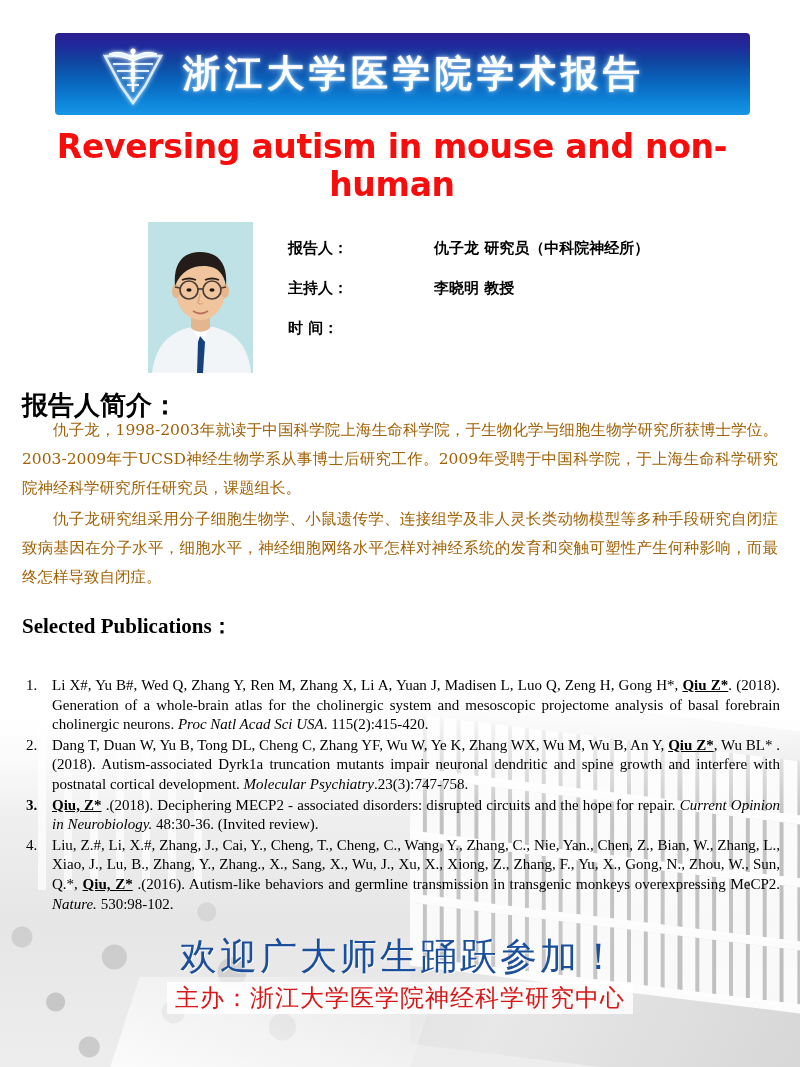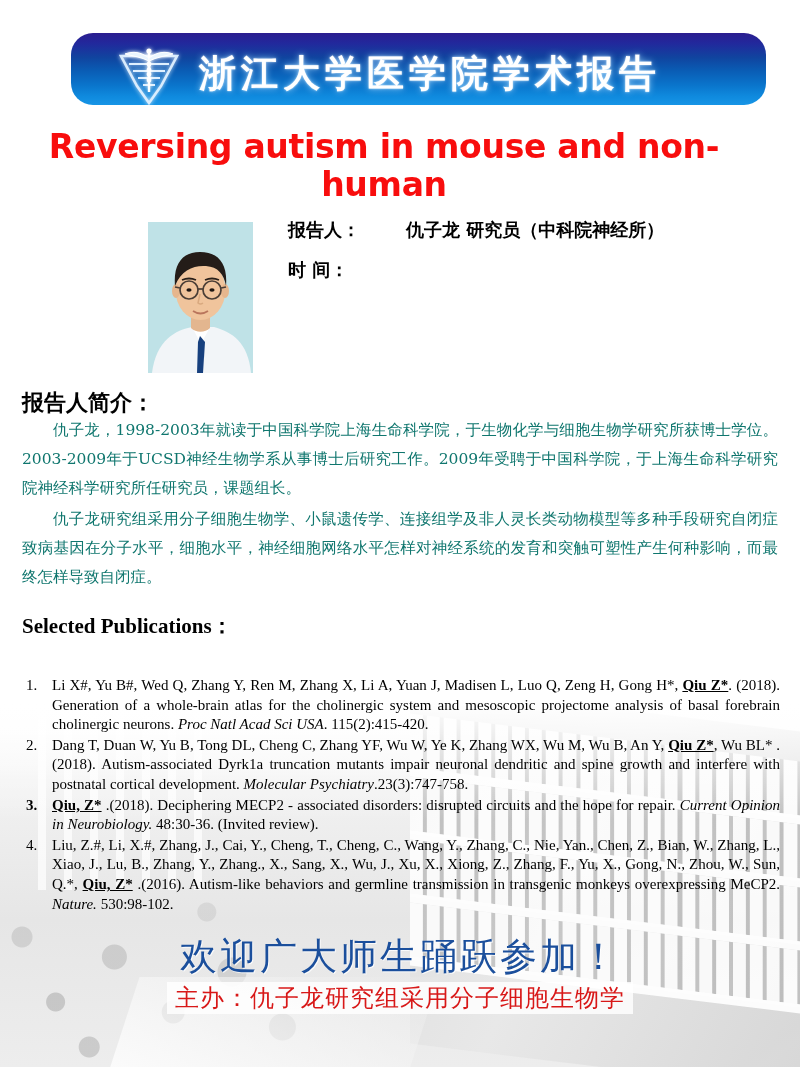--- a/index.html
+++ b/index.html
@@ -90,28 +90,27 @@
     position: absolute; left: 0; right: 0; top: 0; height: 120px;
     background: linear-gradient(to bottom, #ffffff 0%, rgba(255,255,255,0) 100%);
   }
 
   .page-content { position: relative; z-index: 2; }
 
   
   #banner {
     position: absolute;
     left: 55px; top: 33px;
-    width: 695px; height: 72px;
-    border-radius: 22px;
+    width: 695px; height: 82px;
+    border-radius: 4px;
     background: linear-gradient(to bottom,
         #2b1d8f 0%, #22289c 14%, #10449f 34%,
         #0a5cb4 52%, #0a74cb 72%, #0f8ade 88%, #1795e6 100%);
     overflow: hidden;
     z-index: 3;
-    margin-left: 16px;
   }
   #banner-logo {
     position: absolute;
     left: 42px; top: 7px;
     width: 72px; height: 70px;
   }
   #banner-title {
     position: absolute;
     left: 128px; top: 0;
     right: 20px; height: 82px;
@@ -122,21 +121,21 @@
     font-size: 37px;
     font-weight: bold;
     letter-spacing: 5px;
     text-shadow: 0 0 7px rgba(160,215,255,.95), 0 0 2px rgba(255,255,255,.9);
     white-space: nowrap;
   }
 
   
   #main-title {
     position: absolute;
-    left: 24px; top: 128px;
+    left: 32px; top: 128px;
     width: 720px;
     text-align: center;
     color: #f80d0d;
     font-family: "DejaVu Sans", "Liberation Sans", sans-serif;
     font-weight: bold;
     font-size: 33px;
     line-height: 38px;
     letter-spacing: -0.3px;
   }
 
@@ -152,50 +151,51 @@
   #portrait svg { display: block; width: 100%; height: 100%; }
 
   #info-block {
     position: absolute;
     left: 288px; top: 218px;
     width: 470px;
     z-index: 3;
   }
   .info-row {
     display: flex;
-    align-items: flex-start;
+    align-items: flex-end;
     height: 40px;
     font-family: "DejaVu Sans", "Liberation Sans", sans-serif;
-    font-size: 18px;
+    font-size: 15px;
     font-weight: bold;
     color: #000;
     white-space: nowrap;
+    gap: 28px;
   }
   .info-label { width: 118px; flex: 0 0 118px; }
   .info-value { flex: 1 1 auto; }
 
   
   .section-heading {
     font-family: "DejaVu Sans", "Liberation Sans", sans-serif;
     font-weight: bold;
-    font-size: 22px;
+    font-size: 26px;
     color: #000;
   }
   #bio-heading { position: absolute; left: 22px; top: 388px; z-index: 3; }
 
   #bio-body {
     position: absolute;
     left: 22px; top: 416px;
     width: 756px;
     z-index: 3;
     font-family: "DejaVu Serif", "Liberation Serif", serif;
     font-size: 15.5px;
     line-height: 29px;
     text-align: justify;
-    color: #0f766e;
+    color: #a16207;
   }
   #bio-body p { margin: 0 0 2px 0; text-indent: 2em; }
 
   
   #pubs-heading {
     position: absolute; left: 22px; top: 612px; z-index: 3;
     font-family: "Liberation Serif", "DejaVu Serif", serif;
     font-size: 21px; font-weight: bold;
   }
   #pubs-list {
@@ -358,20 +358,24 @@
       <path d="M45 89 Q52.5 94 60 89" stroke="#b9755c" stroke-width="1.8" fill="none"></path>
     </svg>
   </div>
 
   <div id="info-block">
     <div class="info-row">
       <span class="info-label">报告人：</span>
       <span class="info-value">仇子龙 研究员（中科院神经所）</span>
     </div>
     <div class="info-row">
+      <span class="info-label">主持人：</span>
+      <span class="info-value">李晓明 教授</span>
+    </div>
+    <div class="info-row">
       <span class="info-label">时  间：</span>
     </div>
   </div>
 
   <div id="bio-heading" class="section-heading">报告人简介：</div>
   <div id="bio-body">
     <p>仇子龙，1998-2003年就读于中国科学院上海生命科学院，于生物化学与细胞生物学研究所获博士学位。2003-2009年于UCSD神经生物学系从事博士后研究工作。2009年受聘于中国科学院，于上海生命科学研究院神经科学研究所任研究员，课题组长。</p>
     <p>仇子龙研究组采用分子细胞生物学、小鼠遗传学、连接组学及非人灵长类动物模型等多种手段研究自闭症致病基因在分子水平，细胞水平，神经细胞网络水平怎样对神经系统的发育和突触可塑性产生何种影响，而最终怎样导致自闭症。</p>
   </div>
 
@@ -395,16 +399,16 @@
 
     <div class="pub-item">
       <span class="pub-num">4.</span>
       <span class="pub-text"><span>Liu, Z.#, Li, X.#, Zhang, J., Cai, Y., Cheng, T., Cheng, C., Wang, Y., Zhang, C., Nie, Yan., Chen, Z., Bian, W., Zhang, L., Xiao, J., Lu, B., Zhang, Y., Zhang., X., Sang, X., Wu, J., Xu, X., Xiong, Z., Zhang, F., Yu, X., Gong, N., Zhou, W., Sun, Q.*, </span><b>Qiu, Z*</b><span> .(2016). Autism-like behaviors and germline transmission in transgenic monkeys overexpressing MeCP2. </span><span class="bi">Nature.</span><span> 530:98-102.</span></span>
     </div>
 
   </div>
 
   <div id="welcome">欢迎广大师生踊跃参加！</div>
   <div id="organizer">
-    <span>主办：仇子龙研究组采用分子细胞生物学</span>
+    <span>主办：浙江大学医学院神经科学研究中心</span>
   </div>
 
 </div>
 
 </body></html>

